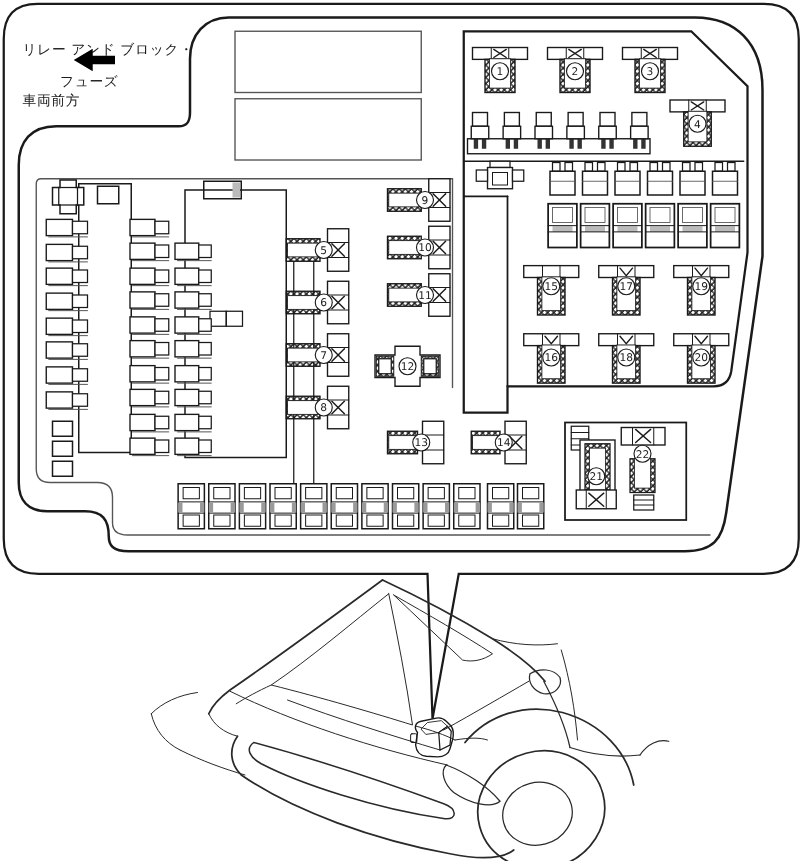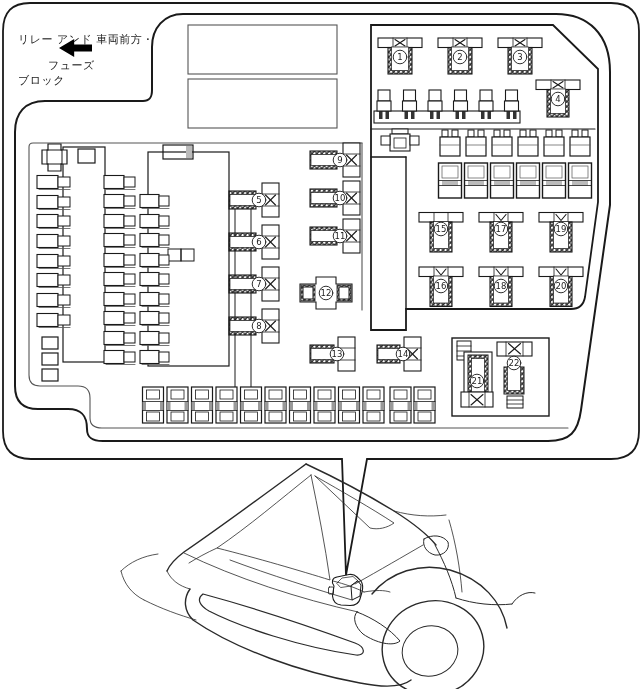--- a/index.html
+++ b/index.html
@@ -598,18 +598,18 @@
         <ellipse cx="430" cy="651" rx="28" ry="25" transform="rotate(-15 430 651)" class="car w1"></ellipse>
       </g>
       <g>
         <rect x="328.5" y="587" width="5" height="7" rx="1" fill="#2e66ae" stroke="#16396f" stroke-width="0.8"></rect>
         <path d="M 334,586 C 331,582 332,578 337,577 L 349,574.5 C 352,574 355,575 357,577 L 361,581 C 363,584 363,588 362,592 L 360,599 C 359,603 355,605.5 350,605.5 L 341,605 C 336,604.5 333,601 332.5,596 Z" fill="#2e66ae" stroke="#16396f" stroke-width="1.1"></path>
         <path d="M 358,581 L 361,585 L 360,596 L 352,600 L 351,586 Z" fill="#1c4a8c" stroke="none"></path>
         <path d="M 337,583 L 342,578 L 353,576.5 L 358,581 L 351,586 L 341,587.5 Z" fill="#7ea4d6" stroke="#16396f" stroke-width="0.7"></path>
       </g>
     </svg>
   <div class="jp" id="title">
-    <div>リレー アンド 車両前方・</div>
-    <div>ブロック</div>
+    <div>リレー アンド ブロック・</div>
+    <div>車両前方</div>
   </div>
   <div class="front-arrow"></div>
   <div class="jp" id="front-label">フューズ</div>
 </div>
 
 </body></html>

